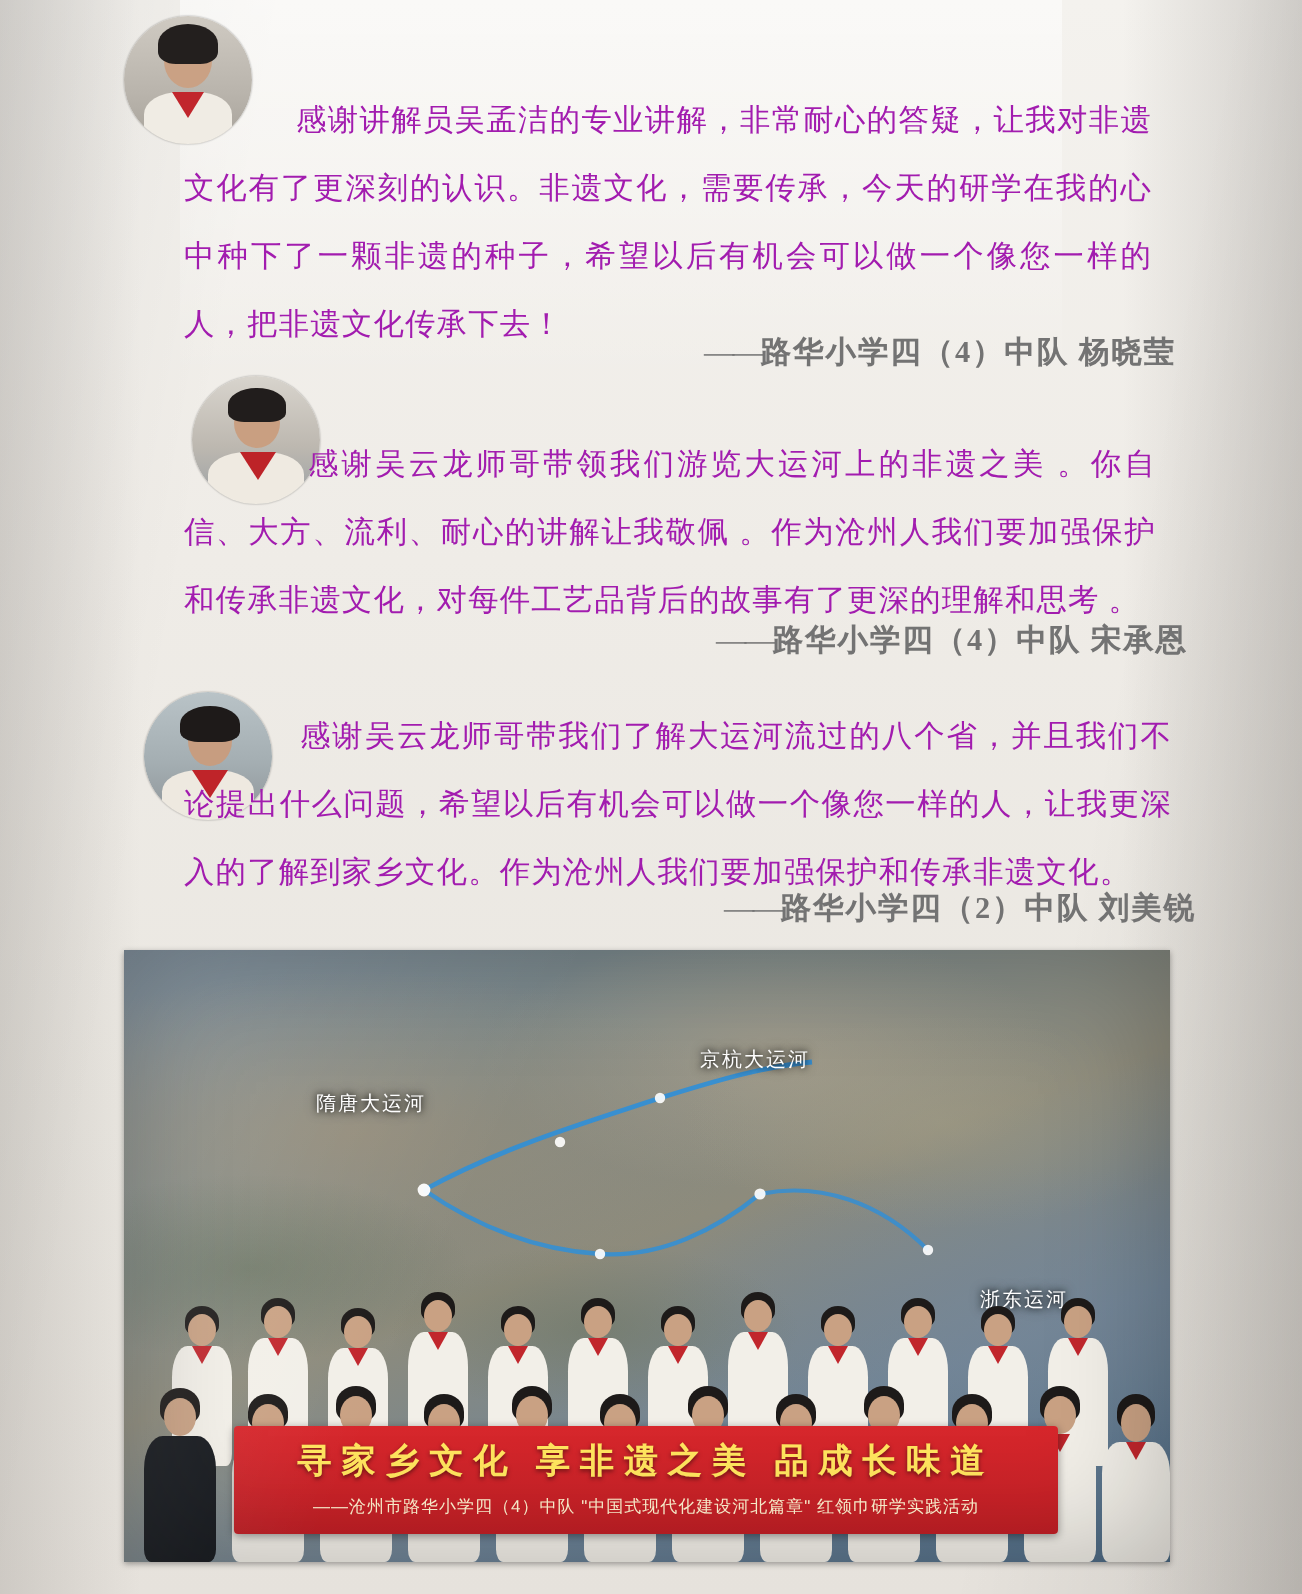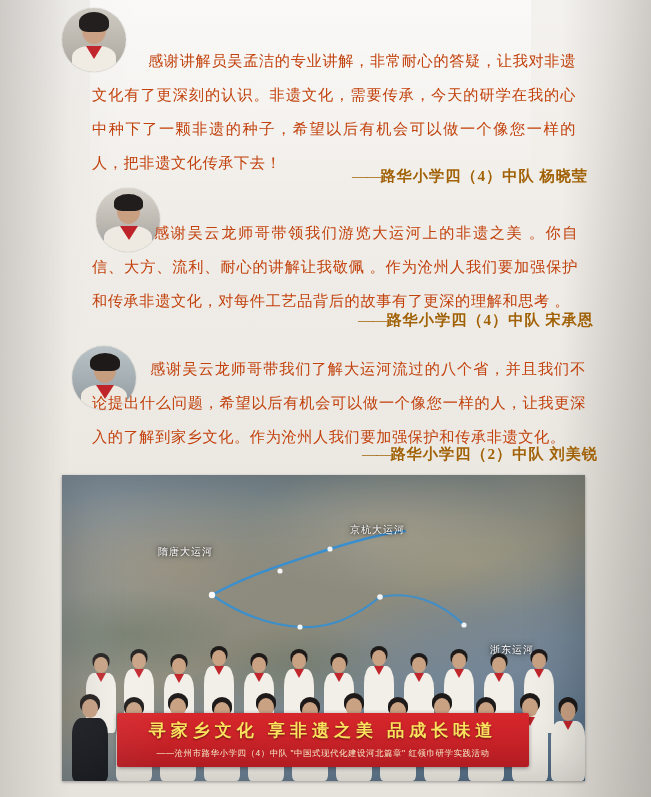--- a/index.html
+++ b/index.html
@@ -64,30 +64,30 @@
     border-radius: 40% 40% 0 0;
   }
   .avatar .tie {
     position: absolute;
     width: 0;
     height: 0;
   }
 
   .para {
     position: absolute;
-    color: #c2410c;
+    color: #a21caf;
     font-size: 15.2px;
     line-height: 34px;
     letter-spacing: 0.6px;
     text-align: justify;
     font-family: "Liberation Serif", "DejaVu Serif", serif;
   }
   .signature {
     position: absolute;
-    color: #a16207;
+    color: #737373;
     font-size: 15.2px;
     font-weight: 700;
     letter-spacing: 1px;
     font-family: "Liberation Serif", "DejaVu Serif", serif;
     white-space: nowrap;
   }
   .dash {
     letter-spacing: -1px;
     font-weight: 400;
   }

